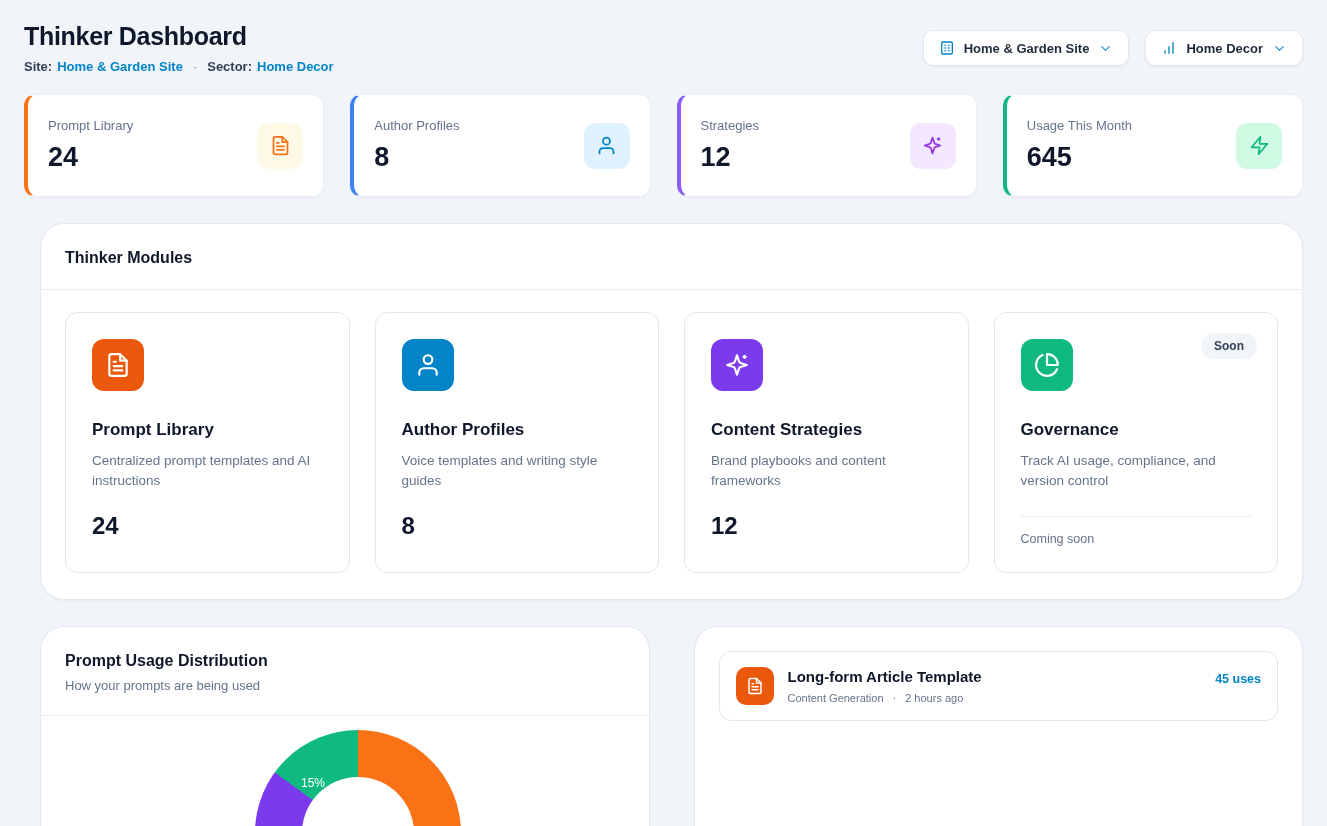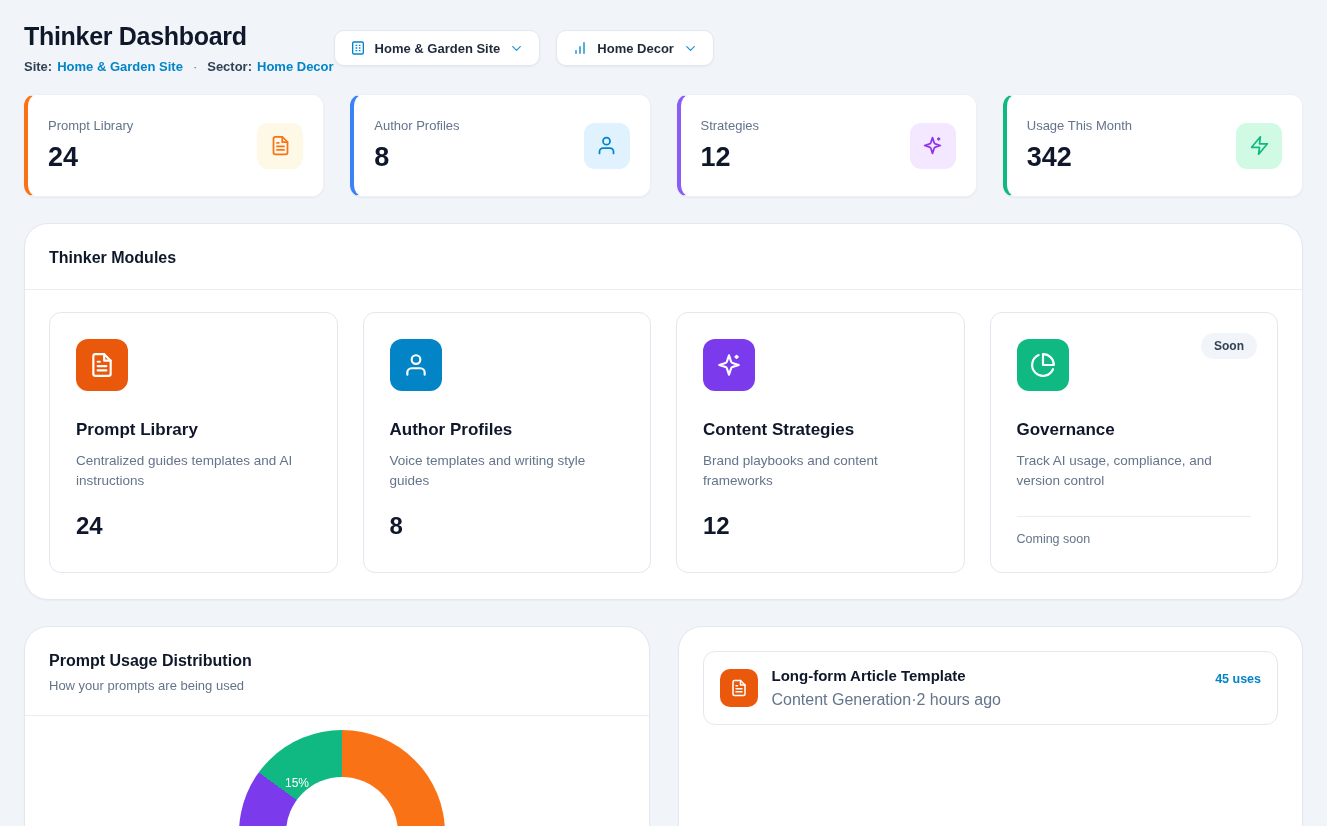--- a/index.html
+++ b/index.html
@@ -7,21 +7,21 @@
   body {
     background: var(--page-bg, #f1f5f9);
     font-family: "Liberation Sans", sans-serif;
     color: var(--title, #0f172a);
   }
   .ic { fill:none; stroke:currentColor; stroke-width:2; stroke-linecap:round; stroke-linejoin:round; display:block; }
 
   .page { padding: 22px 24px; }
 
   
-  .topbar { display:flex; justify-content:flex-start; align-items:flex-start; }
+  .topbar { display:flex; justify-content:space-between; align-items:flex-start; }
   .page-title { font-size:25px; font-weight:800; letter-spacing:-0.3px; color:var(--title,#0f172a); }
   .breadcrumb { margin-top:8px; font-size:13px; font-weight:600; color:#334155; display:flex; align-items:center; gap:5px; }
   .breadcrumb a { color:var(--link,#0284c7); text-decoration:none; cursor:pointer; }
   .breadcrumb .dot { color:var(--muted,#64748b); margin:0 5px; font-weight:400; }
   .selectors { display:flex; gap:16px; margin-top:8px; }
   .selector-btn { display:flex; align-items:center; gap:9px; background:#fff; border:1px solid var(--card-border,#e2e8f0);
     border-radius:10px; padding:9px 15px; font-family:"Liberation Sans",sans-serif; font-size:13px; font-weight:700;
     color:#1e293b; cursor:pointer; box-shadow:0 1px 2px rgba(15,23,42,.05); }
   .selector-btn .ic-sm { width:16px; height:16px; color:var(--blue,#0284c7); }
   .selector-btn .chev { width:15px; height:15px; color:var(--blue,#0284c7); opacity:.85; }
@@ -39,21 +39,21 @@
   .stat-value { margin-top:9px; font-size:27px; font-weight:800; color:var(--title,#0f172a); }
   .stat-icon { width:46px; height:46px; border-radius:11px; display:flex; align-items:center; justify-content:center; flex:none; }
   .stat-icon .ic { width:21px; height:21px; }
   .soft-orange { background:#fef9e7; color:var(--orange,#f97316); }
   .soft-blue   { background:var(--blue-soft,#e0f2fe); color:var(--blue,#0284c7); }
   .soft-purple { background:var(--purple-soft,#f3e8ff); color:#9333ea; }
   .soft-green  { background:var(--green-soft,#d1fae5); color:var(--green,#10b981); }
 
   
   .panel { background:#fff; border:1px solid var(--card-border,#e2e8f0); border-radius:24px; margin-top:26px;
-    box-shadow:0 1px 2px rgba(15,23,42,.04); }
+    box-shadow:0 1px 2px rgba(15,23,42,.04);margin-left:16px; }
   .panel-head { padding:25px 24px 22px; border-bottom:1px solid #e8edf3; }
   .panel-title { font-size:16px; font-weight:700; color:var(--title,#0f172a); }
   .panel-sub { margin-top:8px; font-size:13px; color:var(--muted,#64748b); }
 
   
   .modules-grid { display:grid; grid-template-columns:repeat(4,1fr); gap:25px; padding:22px 24px 26px; }
   .module-card { position:relative; border:1px solid var(--card-border,#e2e8f0); border-radius:12px; padding:26px;
     min-height:252px; background:#fff; cursor:pointer; }
   .module-card.disabled { cursor:default; }
   .module-icon { width:52px; height:52px; border-radius:12px; color:#fff; display:flex; align-items:center; justify-content:center; }
@@ -80,21 +80,21 @@
   .donut-label { position:absolute; left:46px; top:46px; color:#fff; font-size:12px; font-weight:400; z-index:2; }
 
   .prompt-list { padding:24px; display:flex; flex-direction:column; gap:14px; }
   .prompt-item { display:flex; align-items:center; gap:14px; border:1px solid var(--card-border,#e2e8f0);
     border-radius:12px; padding:15px 16px; background:#fff; cursor:pointer; }
   .prompt-icon { width:38px; height:38px; border-radius:10px; background:var(--orange-deep,#ea580c); color:#fff;
     flex:none; display:flex; align-items:center; justify-content:center; }
   .prompt-icon .ic { width:18px; height:18px; }
   .prompt-body { flex:1; }
   .prompt-title { font-size:15px; font-weight:700; color:var(--title,#0f172a); }
-  .prompt-meta { margin-top:7px; font-size:16px; color:var(--muted,#64748b); display:flex; align-items:center; gap:0; }
+  .prompt-meta { margin-top:7px; font-size:11px; color:var(--muted,#64748b); display:flex; align-items:center; gap:9px; }
   .prompt-uses { font-size:12.5px; font-weight:700; color:var(--link,#0284c7); align-self:flex-start; margin-top:5px; }
 </style>
 </head>
 <body>
 
 <svg width="0" height="0" style="position:absolute" aria-hidden="true">
   <defs>
     <g id="i-file">
         <path d="M14 2H6a2 2 0 0 0-2 2v16a2 2 0 0 0 2 2h12a2 2 0 0 0 2-2V8z"></path>
         <path d="M14 2v6h6"></path>
@@ -203,21 +203,21 @@
       </div>
       <div class="stat-icon soft-purple">
         <svg class="ic" viewBox="0 0 24 24">
             <use href="#i-sparkles"></use>
           </svg>
       </div>
     </div>
     <div class="stat-card accent-green">
       <div>
         <div class="stat-label">Usage This Month</div>
-        <div class="stat-value">342</div>
+        <div class="stat-value">645</div>
       </div>
       <div class="stat-icon soft-green">
         <svg class="ic" viewBox="0 0 24 24">
             <use href="#i-zap"></use>
           </svg>
       </div>
     </div>
   </section>
 
   <section class="panel">
@@ -226,21 +226,21 @@
     </div>
     <div class="modules-grid">
 
       <div class="module-card">
         <div class="module-icon bg-orange">
           <svg class="ic" viewBox="0 0 24 24">
               <use href="#i-file"></use>
             </svg>
         </div>
         <div class="module-title">Prompt Library</div>
-        <div class="module-desc">Centralized guides templates and AI instructions</div>
+        <div class="module-desc">Centralized prompt templates and AI instructions</div>
         <div class="module-count">24</div>
       </div>
 
       <div class="module-card">
         <div class="module-icon bg-blue">
           <svg class="ic" viewBox="0 0 24 24">
               <use href="#i-user"></use>
             </svg>
         </div>
         <div class="module-title">Author Profiles</div>

